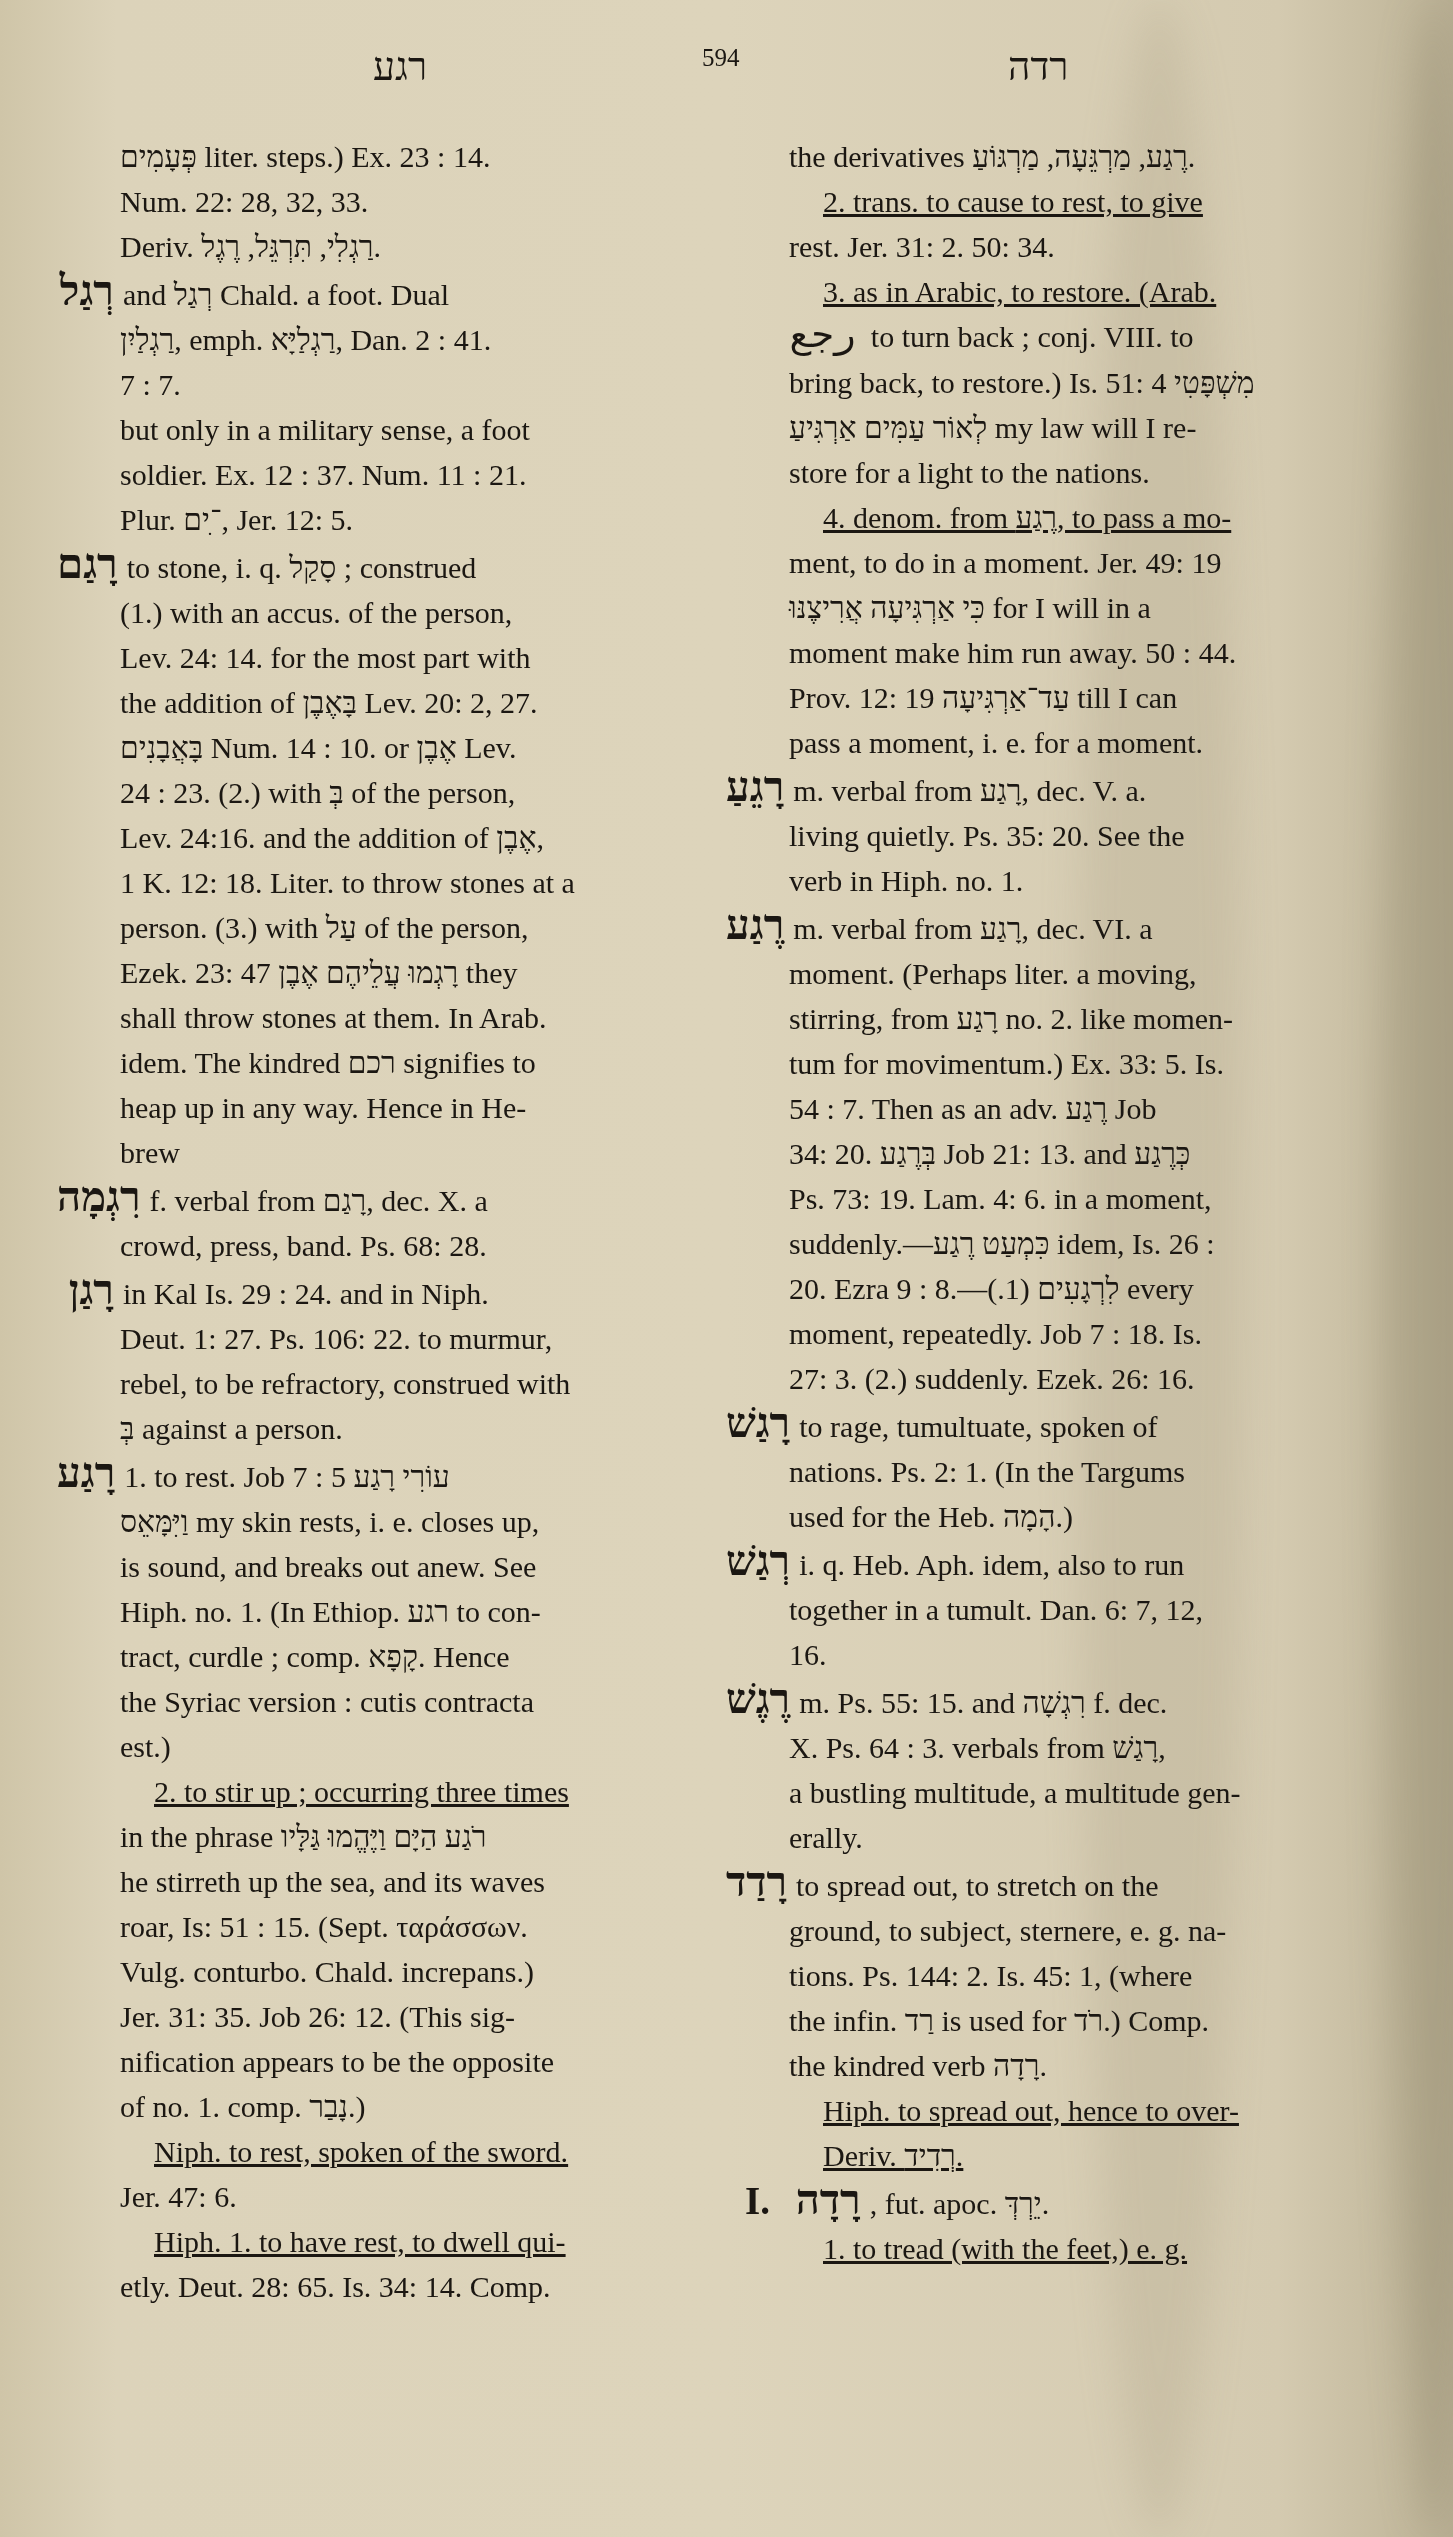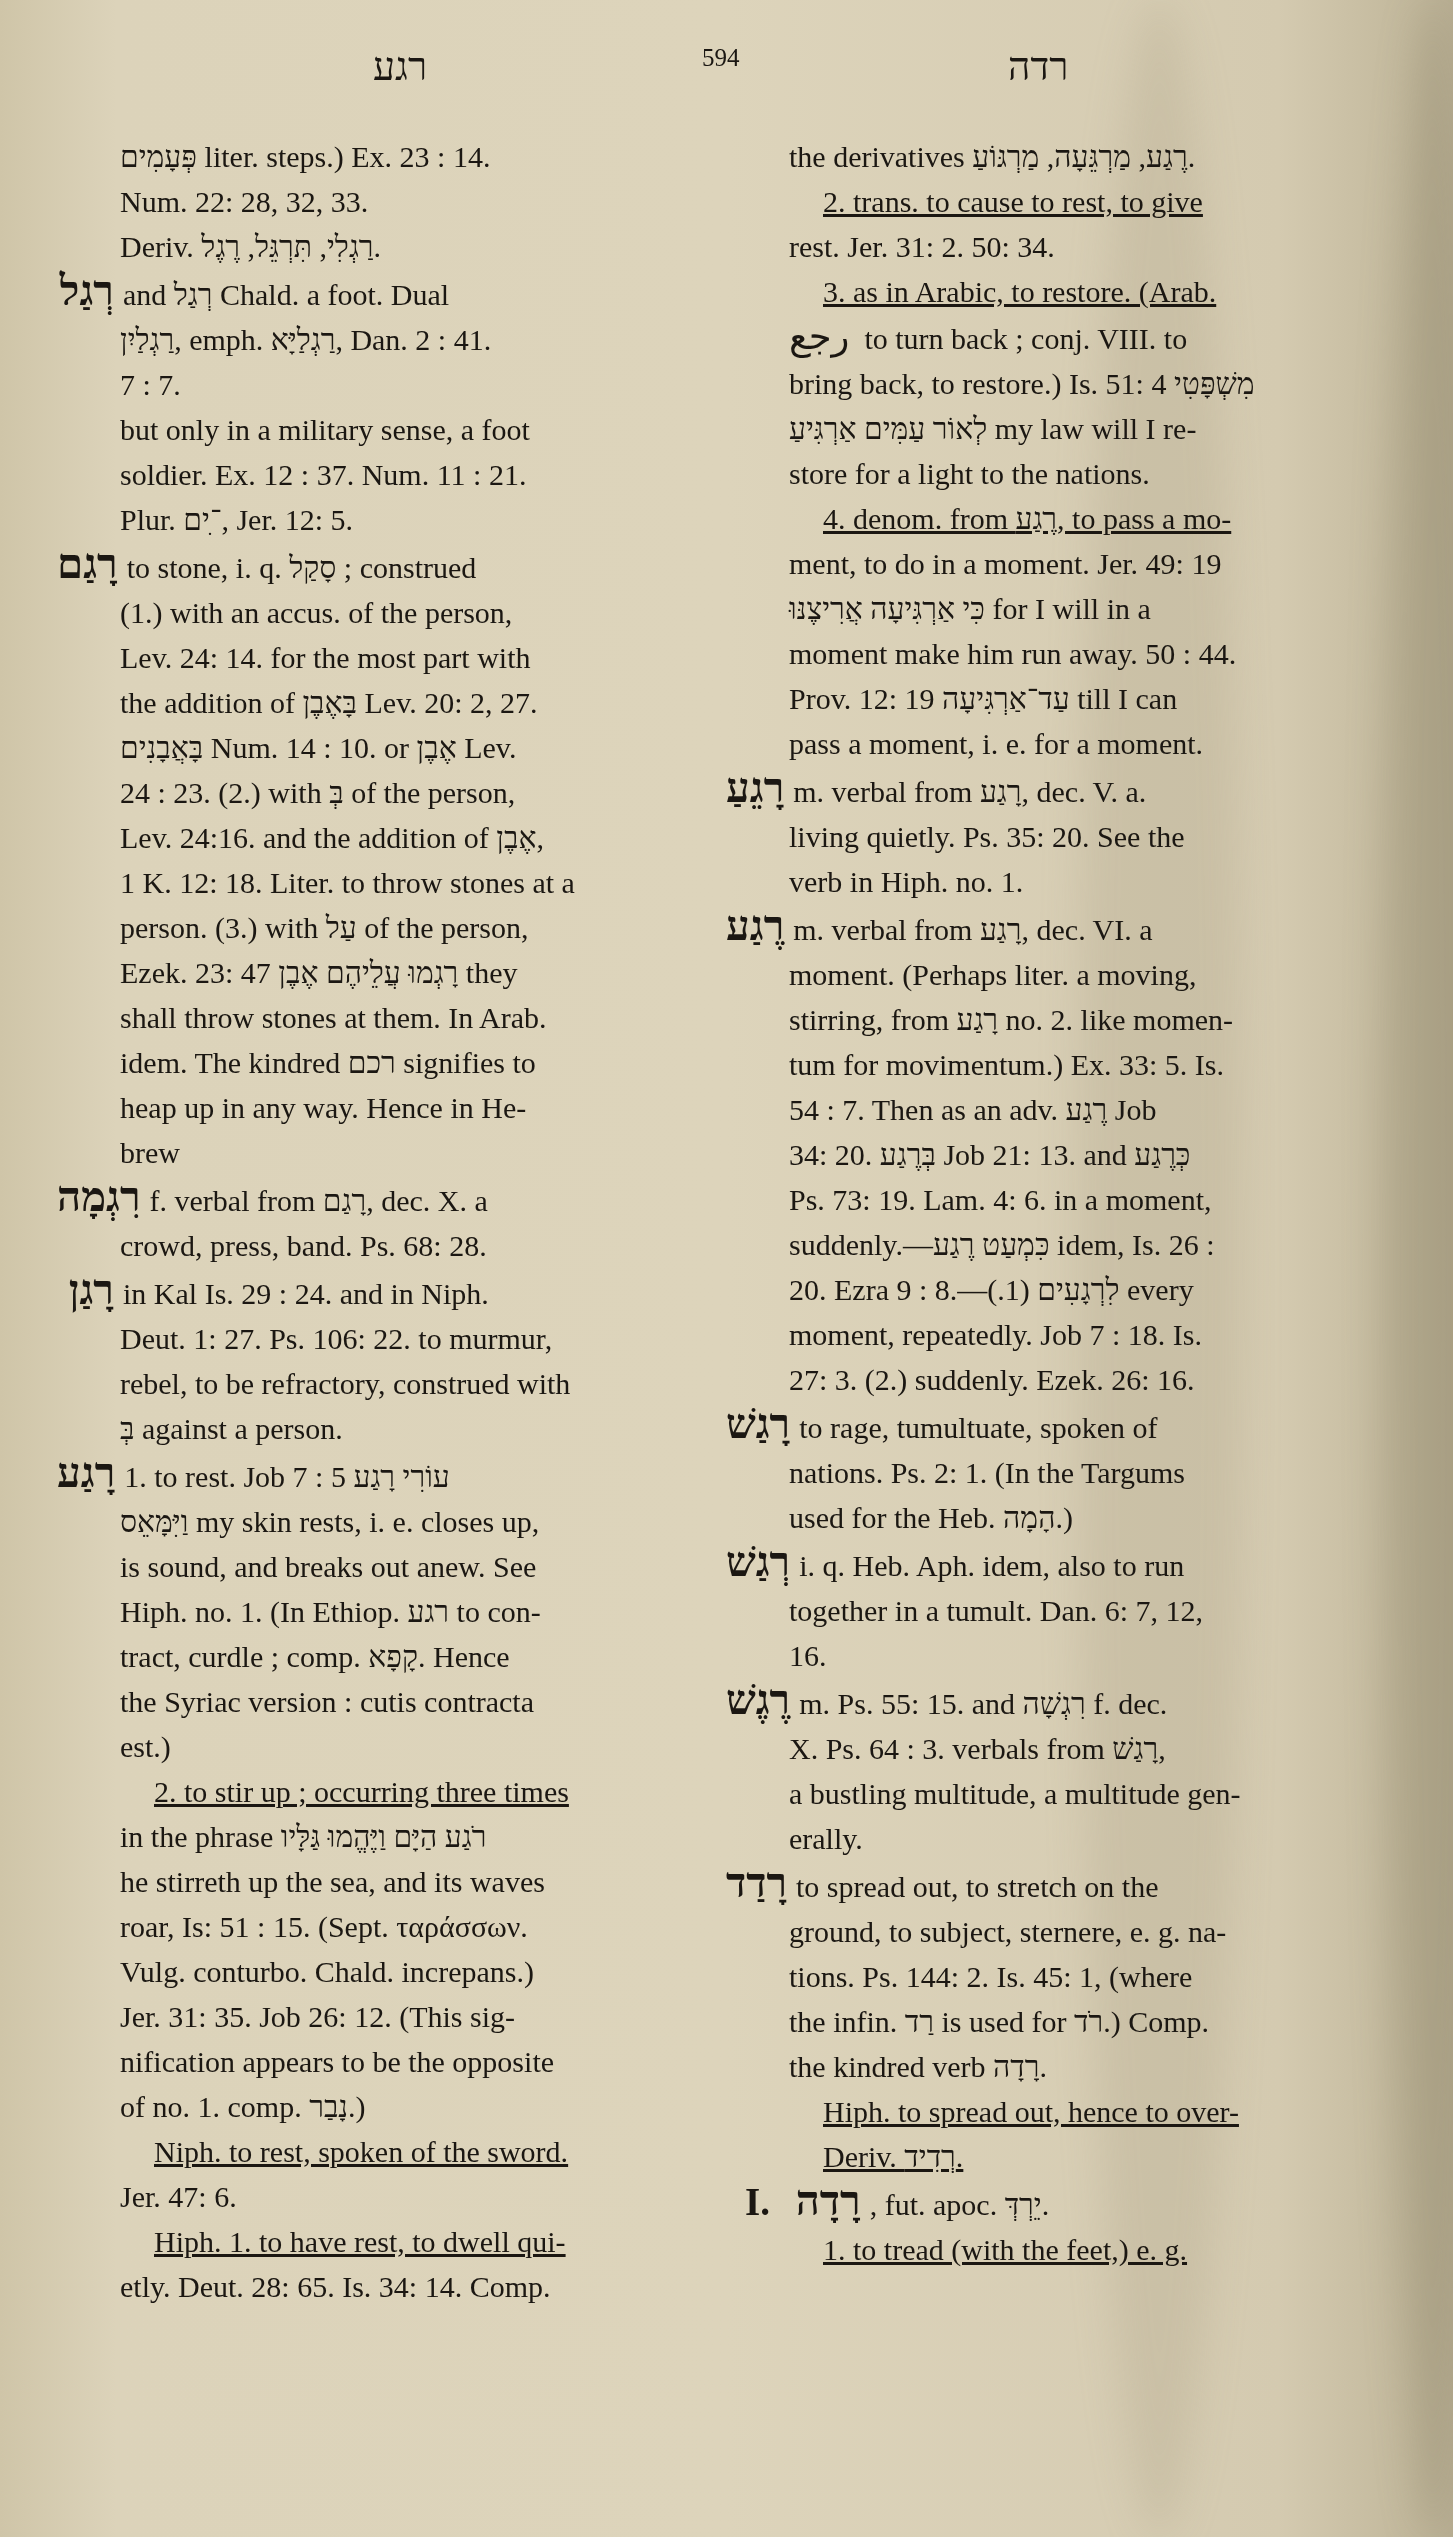--- a/index.html
+++ b/index.html
@@ -21,21 +21,21 @@
 
   .col { position: absolute; top: 134px; font-size: 30px; line-height: 45px; text-align: justify; }
   .col-left { left: 120px; width: 624px; }
   .col-right { left: 789px; width: 634px; }
   .line.indent { padding-left: 34px; text-decoration: underline; }
   .hw {
     font-weight: bold; font-size: 42px; direction: rtl; unicode-bidi: isolate;
     margin-left: -63px; display: inline-block; min-width: 57px; margin-right: 9px;
   }
   .roman { font-weight: bold; font-size: 39px; }
-  .arabic { font-family: Liberation Serif, serif; font-size: 37px; }
+  .arabic { font-family: Liberation Mono, monospace; font-size: 37px; }
   .smudge { position: absolute; border-radius: 50%; filter: blur(19px); pointer-events: none; }
 </style>
 </head>
 <body>
 
 <div class="page">
   <div class="smudge" style="left:1077px;top:0;width:165px;height:2538px;background:rgba(150,140,110,0.18);"></div>
   <div class="smudge" style="left:1382px;top:0;width:101px;height:2538px;background:rgba(120,110,85,0.25);"></div>
 
   <div class="header">

